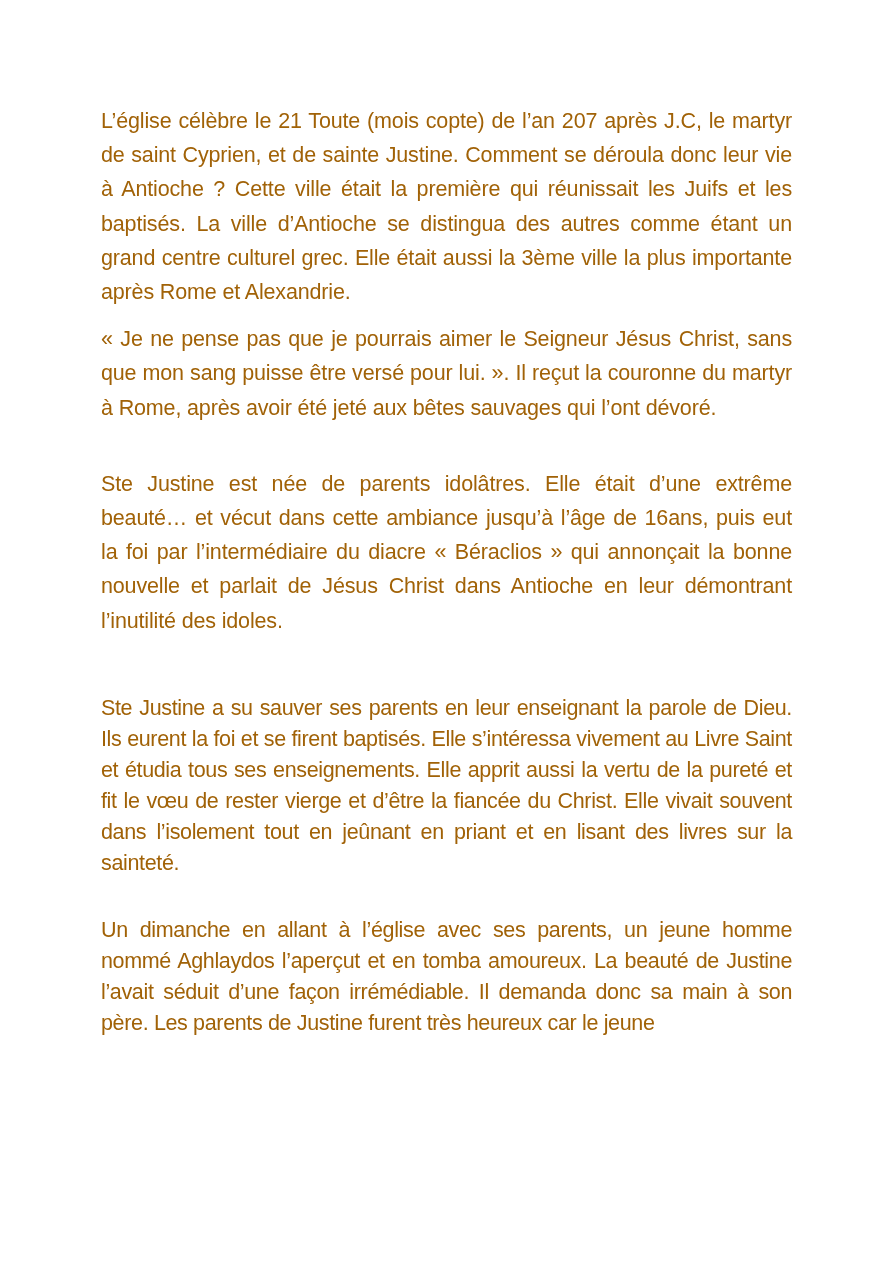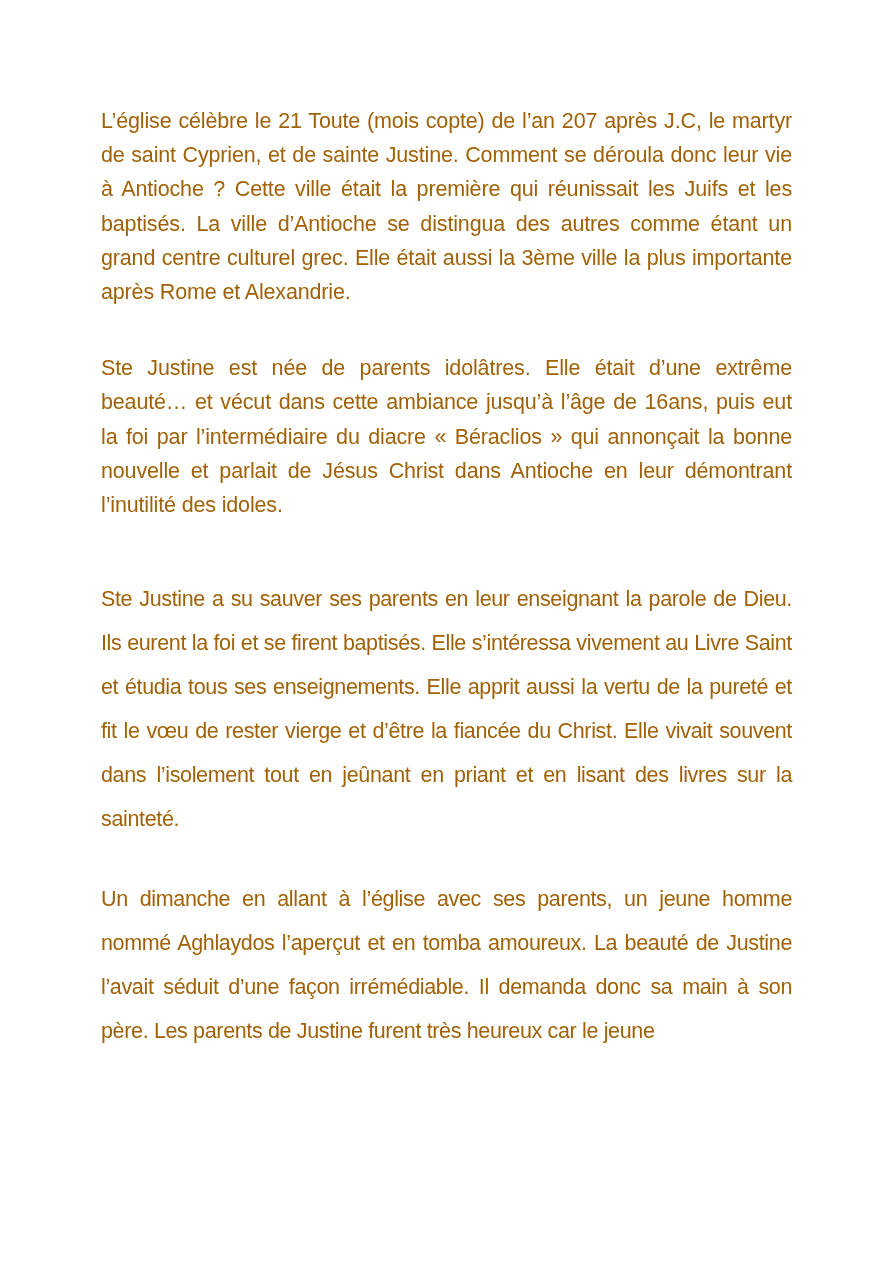--- a/index.html
+++ b/index.html
@@ -40,37 +40,38 @@
     hyphens: none;
   }
   
   .gap-lg  { margin-top: 55px; }   
   .gap-md  { margin-top: 36px; }   
   .gap-xl  { margin-top: 42px; }   
   .gap-sm  { margin-top: 13px; }   
 
   
   .tight {
-    line-height: 44px;
+    line-height: 31px;
     letter-spacing: -0.35px;
   }
   .last-line-full {
     
     text-align: justify;
   }
 </style>
 </head>
 <body>
 
 <div class="page">
   <div class="text-column">
 
     <p class="para">L’église célèbre le 21 Toute (mois copte) de l’an 207 après J.C, le martyr de saint Cyprien, et de sainte Justine. Comment se déroula donc leur vie à Antioche ? Cette ville était la première qui réunissait les Juifs et les baptisés. La ville d’Antioche se distingua des autres comme étant un grand centre culturel grec. Elle était aussi la 3ème ville la plus importante après Rome et Alexandrie.</p>
 
 
+    <p class="para gap-sm">« Je ne pense pas que je pourrais aimer le Seigneur Jésus Christ, sans que mon sang puisse être versé pour lui. ». Il reçut la couronne du martyr à Rome, après avoir été jeté aux bêtes sauvages qui l’ont dévoré.</p>
 
     <p class="para gap-xl">Ste Justine est née de parents idolâtres. Elle était d’une extrême beauté… et vécut dans cette ambiance jusqu’à l’âge de 16ans, puis eut la foi par l’intermédiaire du diacre « Béraclios » qui annonçait la bonne nouvelle et parlait de Jésus Christ dans Antioche en leur démontrant l’inutilité des idoles.</p>
 
     <p class="para tight gap-lg">Ste Justine a su sauver ses parents en leur enseignant la parole de Dieu. Ils eurent la foi et se firent baptisés. Elle s’intéressa vivement au Livre Saint et étudia tous ses enseignements. Elle apprit aussi la vertu de la pureté et fit le vœu de rester vierge et d’être la fiancée du Christ. Elle vivait souvent dans l’isolement tout en jeûnant en priant et en lisant des livres sur la sainteté.</p>
 
     <p class="para tight gap-md last-line-full">Un dimanche en allant à l’église avec ses parents, un jeune homme nommé Aghlaydos l’aperçut et en tomba amoureux. La beauté de Justine l’avait séduit d’une façon irrémédiable. Il demanda donc sa main à son père. Les parents de Justine furent très heureux car le jeune</p>
 
   </div>
 </div>
 

